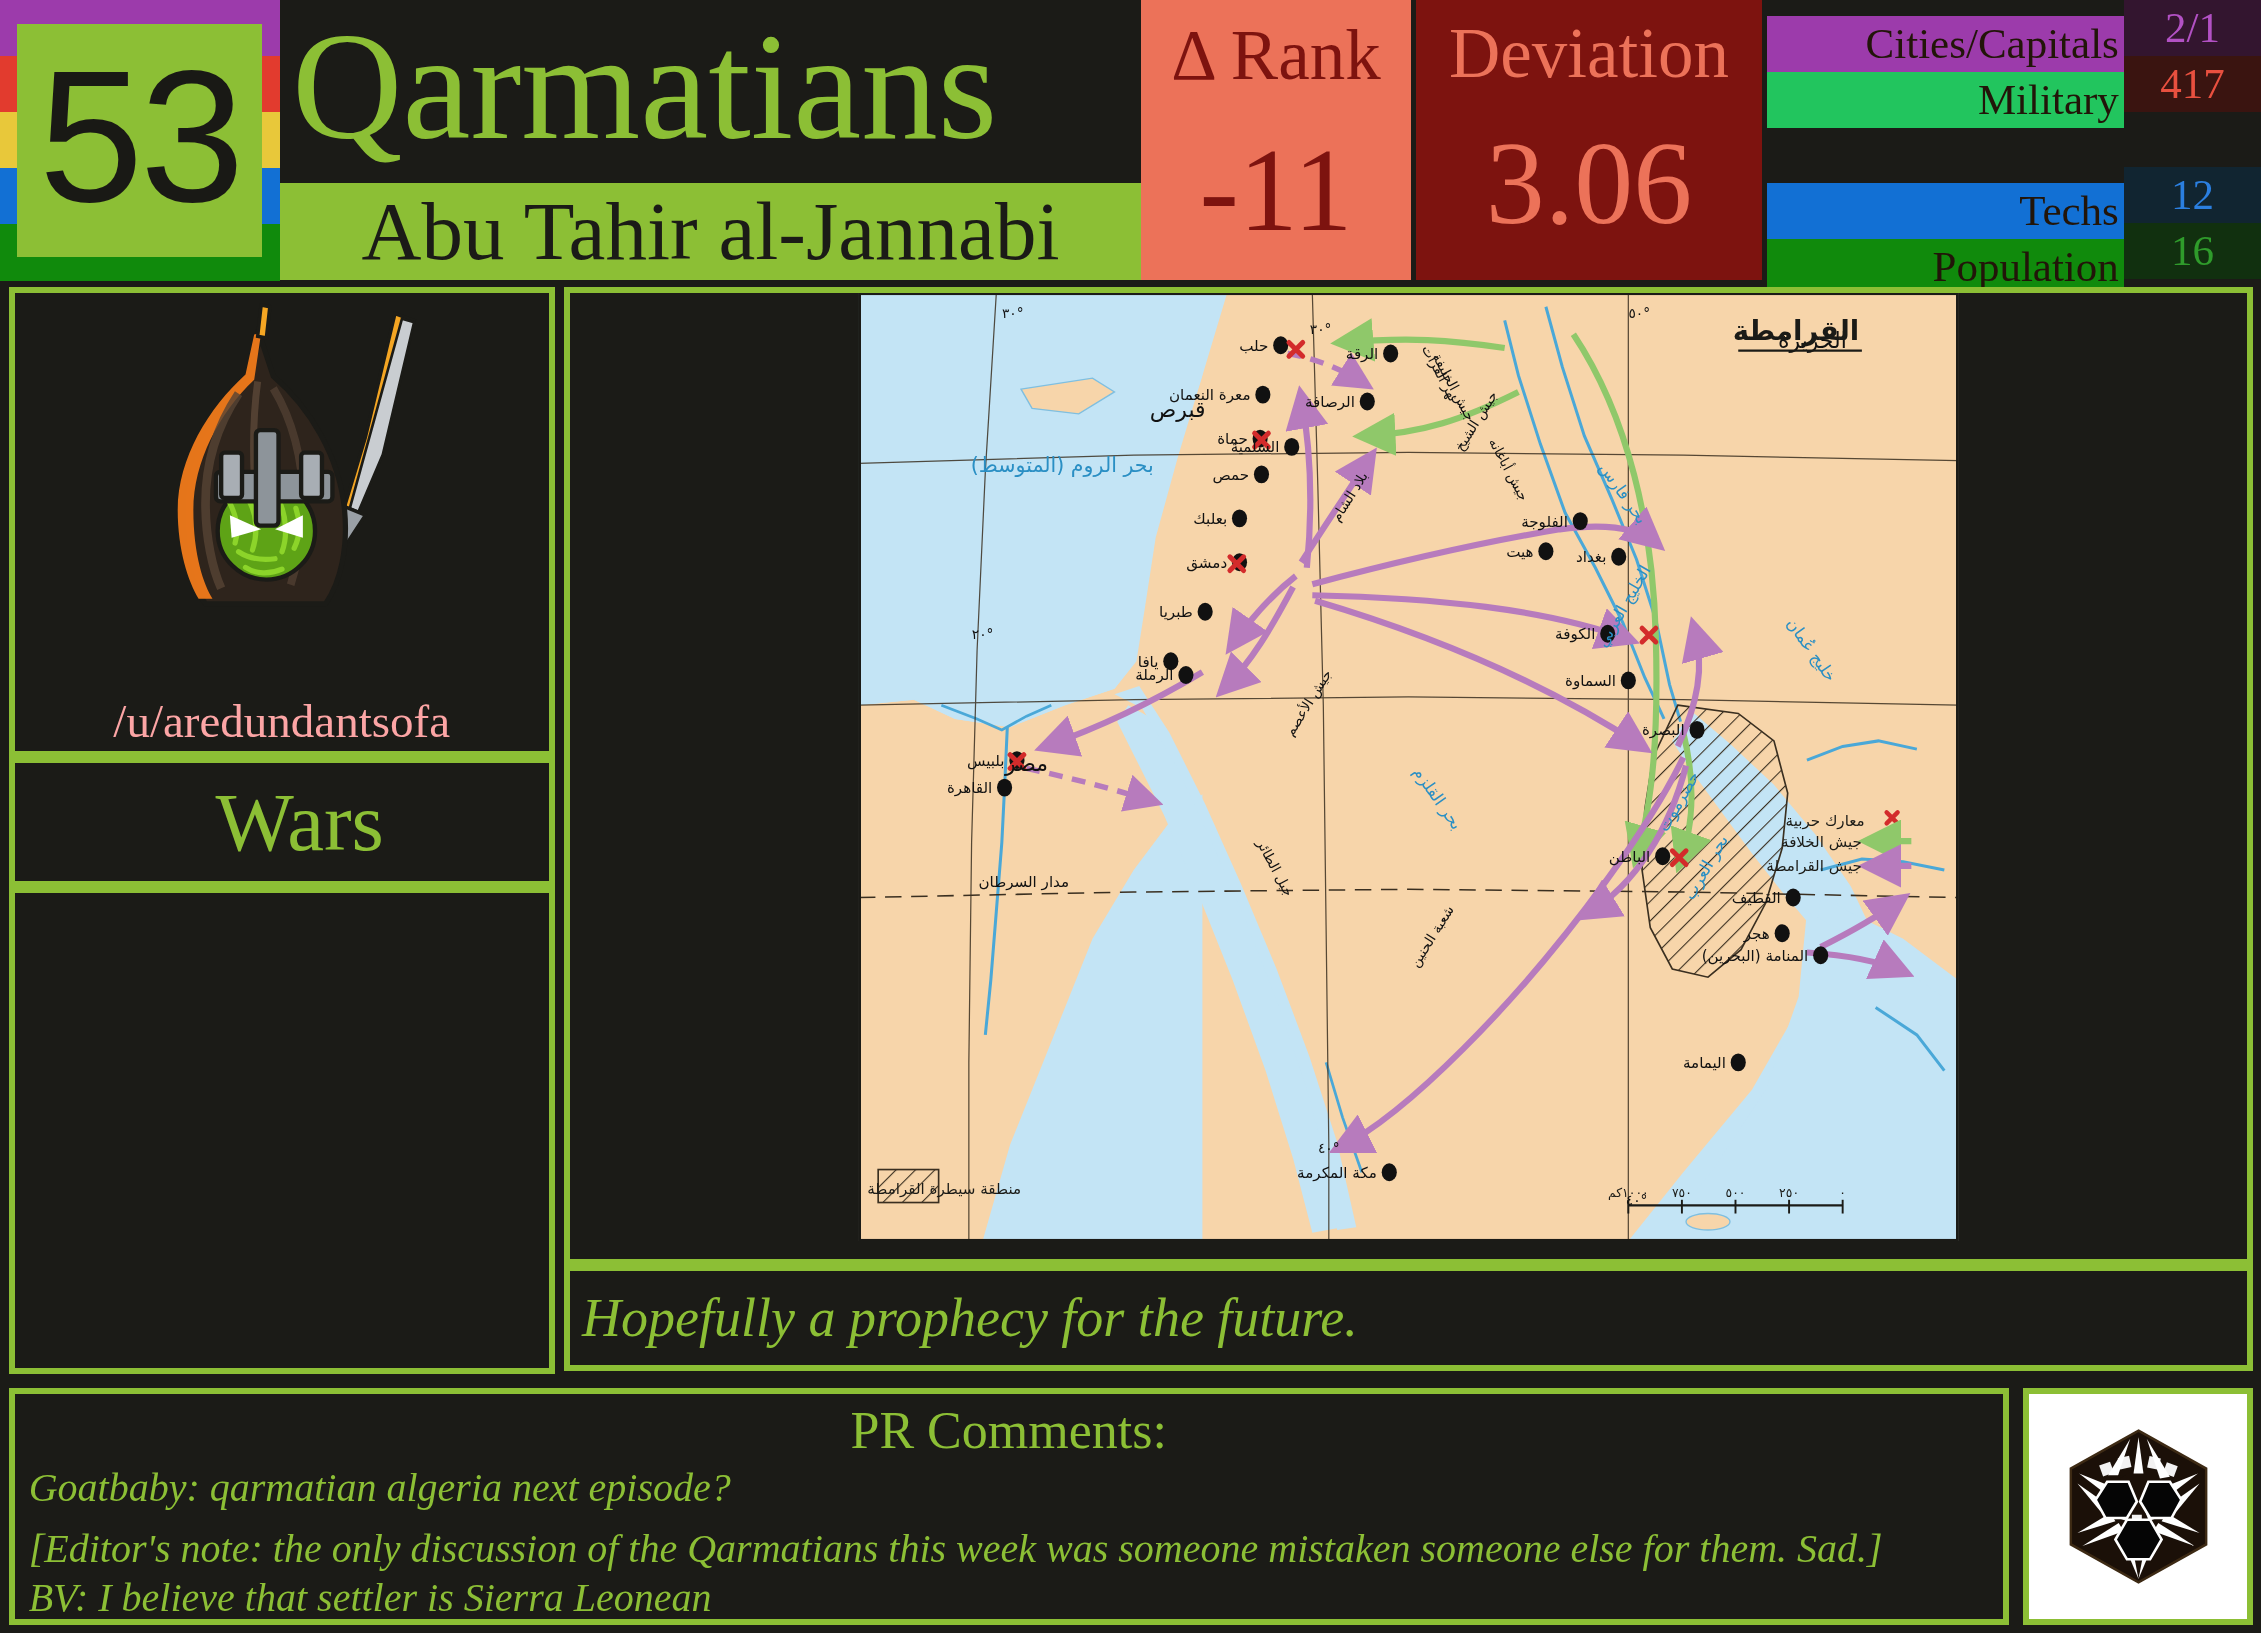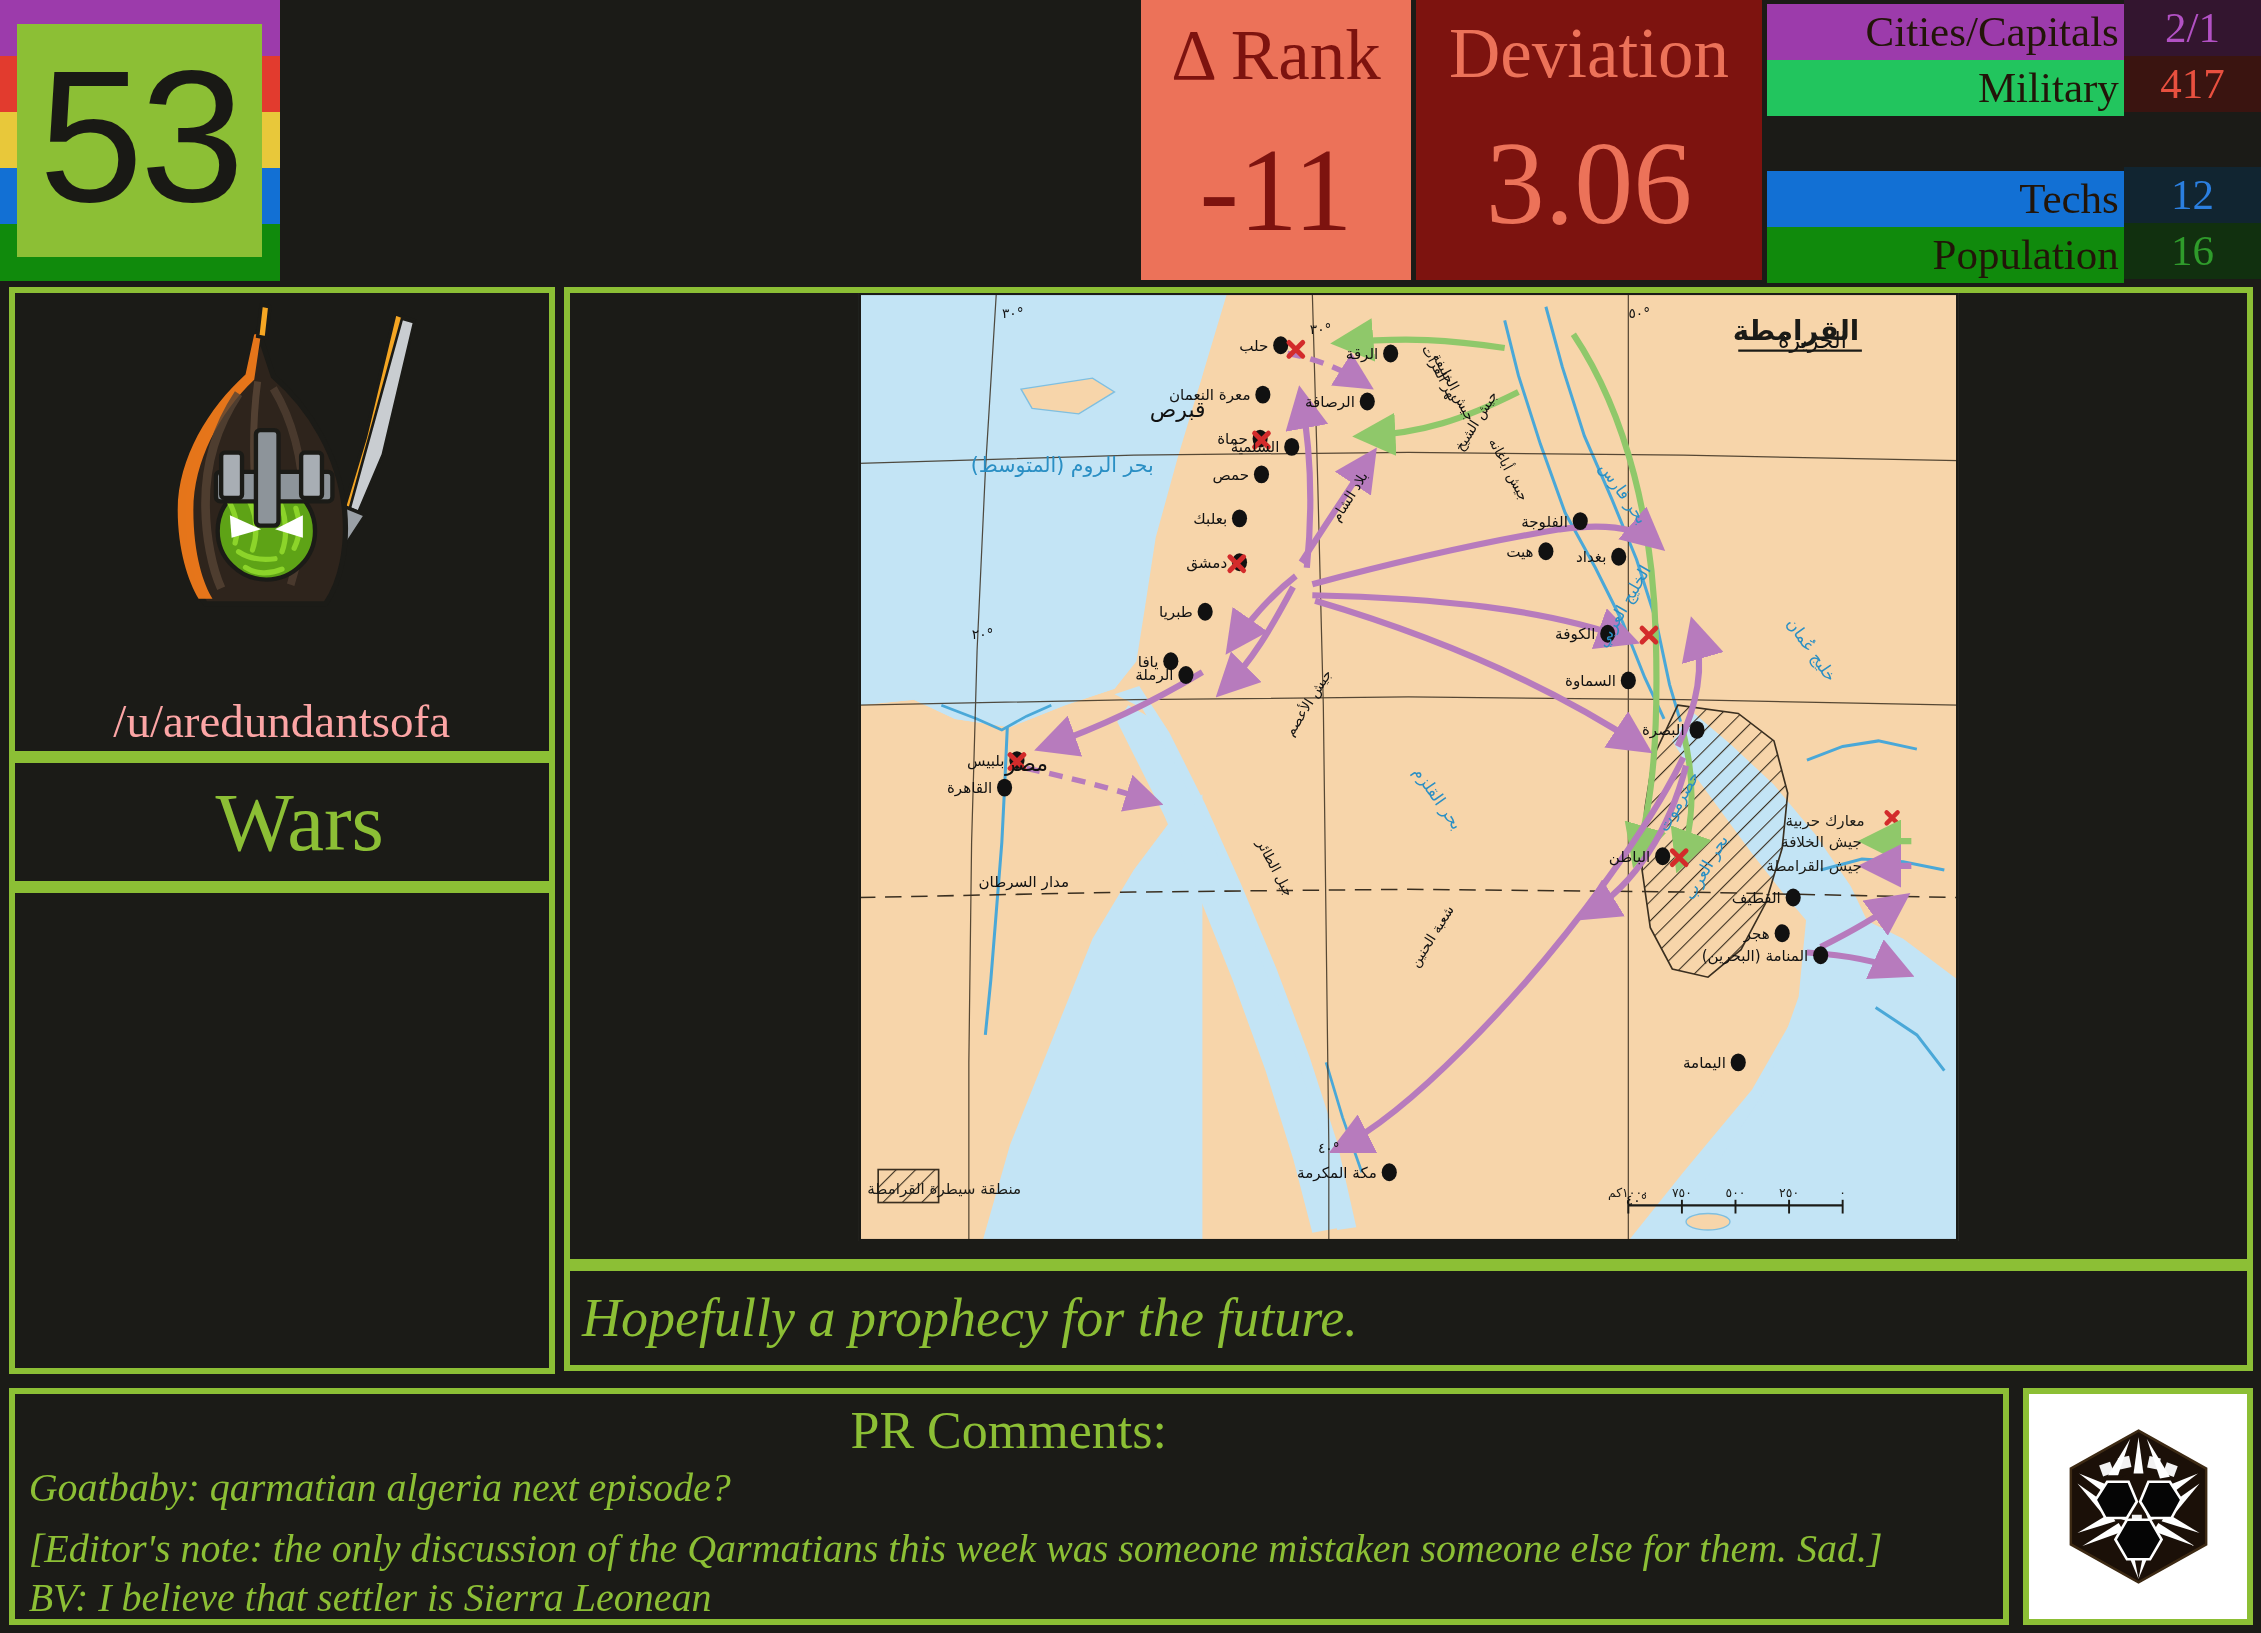--- a/index.html
+++ b/index.html
@@ -54,21 +54,21 @@
   .deviation {
     position: absolute; left: 1416px; top: 0; width: 346px; height: 280px;
     background: #7d130f; color: #ec7259; text-align: center; overflow: hidden;
   }
   .deviation .lbl { font-size: 71px; line-height: 83px; padding-top: 12px; white-space: nowrap; }
   .deviation .val { font-size: 118px; line-height: 130px; padding-top: 24px; }
 
   .stats { position: absolute; left: 1767px; top: 0; width: 494px; height: 280px; }
   .statrow { position: absolute; left: 0; width: 494px; height: 56px; }
   .statrow .lab {
-    position: absolute; left: 0; top: 4px; width: 357px; height: 56px;
+    position: absolute; left: 0; top: 16px; width: 357px; height: 56px;
     font-size: 43px; line-height: 56px; text-align: right; padding-right: 5.2px;
     white-space: nowrap; overflow: hidden;
   }
   .statrow .val {
     position: absolute; left: 357px; top: 0; width: 137px; height: 56px;
     font-size: 43px; line-height: 56px; text-align: center; overflow: hidden;
   }
 
   
   .leftcol { position: absolute; left: 8.7px; top: 287px; width: 546px; }
@@ -135,20 +135,24 @@
 
     <div class="rankbadge">
       <div class="stripe s1"></div>
       <div class="stripe s2"></div>
       <div class="stripe s3"></div>
       <div class="stripe s4"></div>
       <div class="stripe s5"></div>
       <div class="ranknum">53</div>
     </div>
 
+    <div class="namecol">
+      <div class="civname">Qarmatians</div>
+      <div class="leadername">Abu Tahir al-Jannabi</div>
+    </div>
 
     <div class="rankdelta">
       <div class="lbl">Δ Rank</div>
       <div class="val">-11</div>
     </div>
 
     <div class="deviation">
       <div class="lbl">Deviation</div>
       <div class="val">3.06</div>
     </div>

